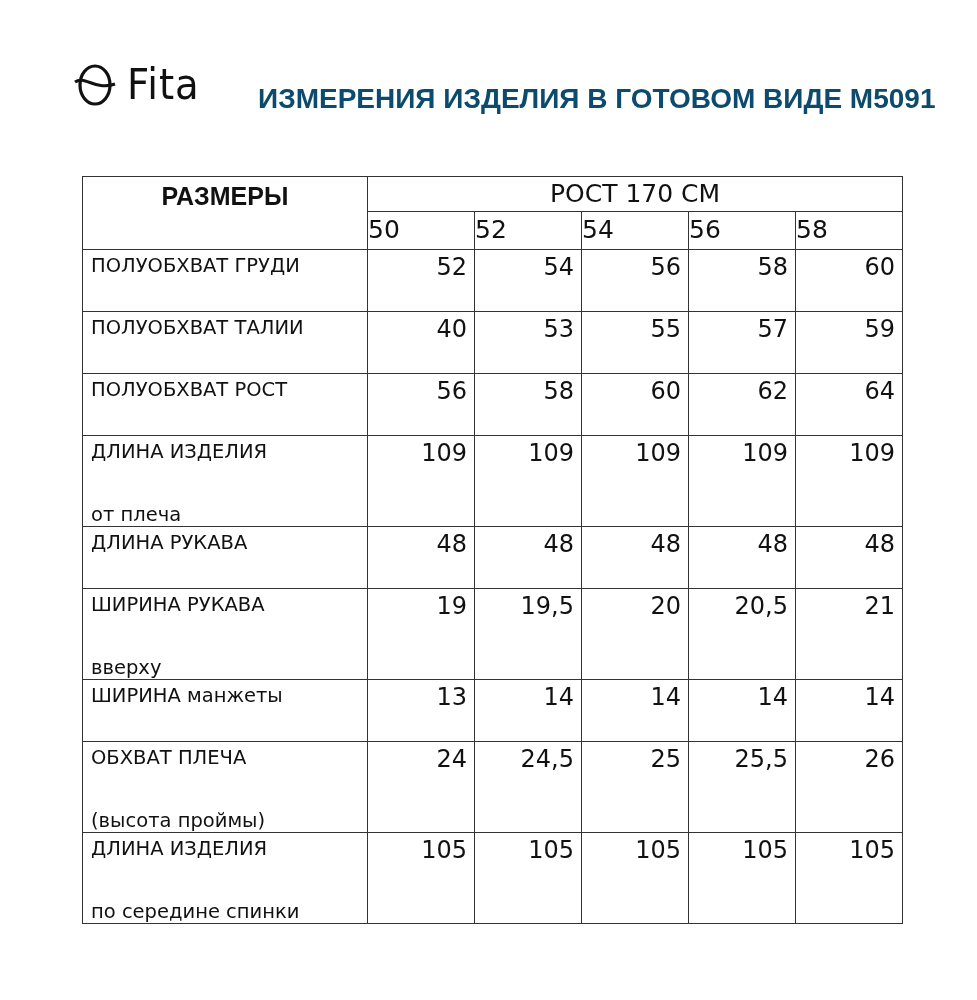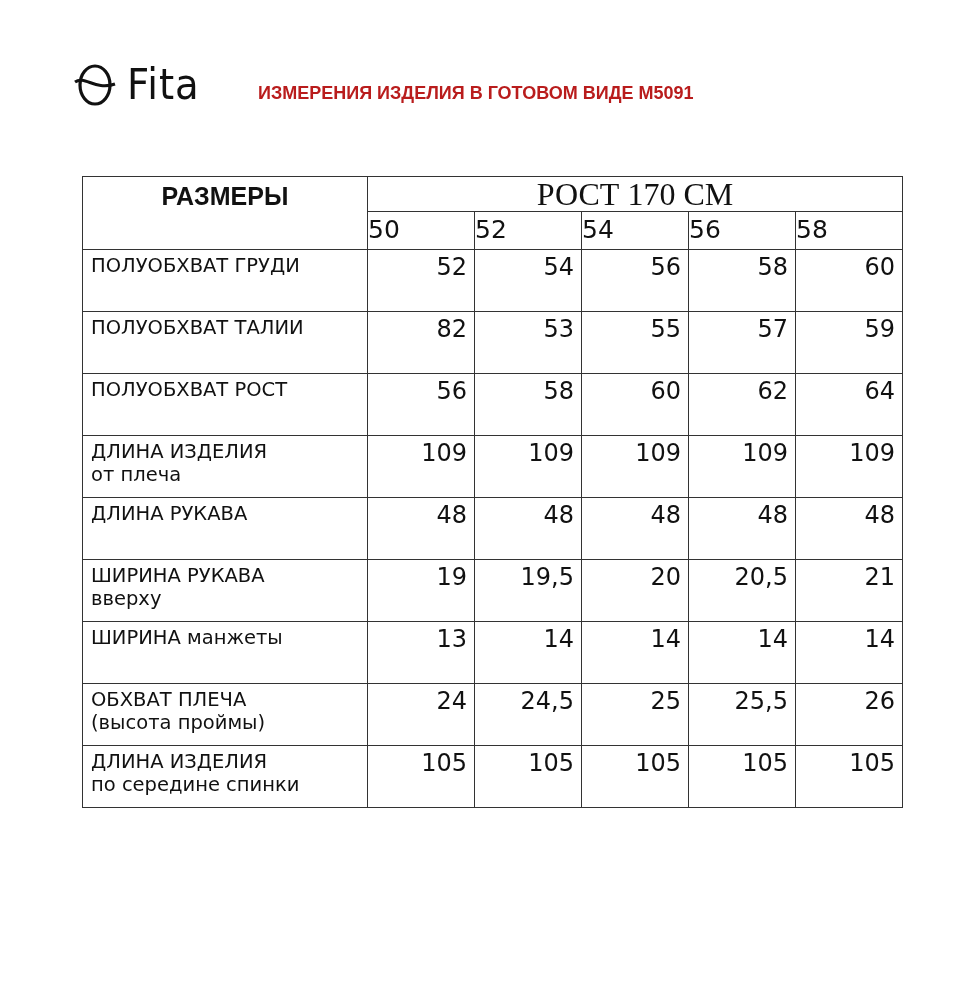--- a/index.html
+++ b/index.html
@@ -5,38 +5,38 @@
   html, body { margin: 0; padding: 0; background: #ffffff; }
   body { width: 977px; height: 1000px; position: relative; overflow: hidden;
          font-family: "DejaVu Sans", "Liberation Sans", sans-serif; color: #111; }
 
   .logo { position: absolute; left: 73px; top: 60px; height: 50px; display: flex; align-items: center; }
   .logo svg { display: block; }
   .logo-text { font-family: "DejaVu Sans", sans-serif; font-size: 42px; font-weight: 400;
                margin-left: 10px; letter-spacing: 1px; line-height: 1; transform: scaleX(0.92); transform-origin: left; color: #111; }
 
   .title { position: absolute; left: 258px; top: 83px; font-family: "Liberation Sans", sans-serif;
-           font-weight: 700; font-size: 18px; letter-spacing: 0px; color: #b91c1c; white-space: nowrap; }
+           font-weight: 700; font-size: 28px; letter-spacing: 0px; color: #0c4a6e; white-space: nowrap; }
 
   table.sizes { position: absolute; left: 82px; top: 176px; border-collapse: collapse;
                 table-layout: fixed; width: 820px; }
   table.sizes td { border: 1.4px solid #333; padding: 0; vertical-align: top; }
 
   .col-label { width: 285px; }
   .col-val { width: 107px; }
 
   .hdr-sizes { height: 72px; text-align: center; vertical-align: top !important;
                font-family: "Liberation Sans", sans-serif; font-weight: 700; font-size: 25px; border-radius: 20px; }
   .hdr-sizes span { display: block; padding-top: 5px; }
-  .hdr-height { height: 34px; text-align: center; font-size: 32px; font-weight: 400; line-height: 34px; font-family: Liberation Serif, serif; }
+  .hdr-height { height: 34px; text-align: center; font-size: 25px; font-weight: 400; line-height: 34px; }
   .hdr-size { height: 36px; font-size: 25px; line-height: 36px; }
 
   tr.data-row td { height: 57px; }
   .label-cell { font-size: 19.5px; line-height: 23px; padding: 4px 0 0 8px !important; white-space: nowrap; }
-  .label-cell .sub { display: block; font-size: 19.5px; }
+  .label-cell .sub { display: block; font-size: 19.5px; margin-top: 40px; }
   .val-cell { text-align: right; font-size: 24px; line-height: 28px; padding: 3px 7px 0 0 !important; }
 </style>
 </head>
 <body>
 
 <div class="logo">
   <svg width="44" height="44" viewBox="0 0 44 44">
     <ellipse cx="22" cy="22" rx="15" ry="19" fill="none" stroke="#111" stroke-width="3.2"></ellipse>
     <path d="M2 19 C 12 12, 22 28, 42 21" fill="none" stroke="#111" stroke-width="3"></path>
   </svg>
@@ -71,21 +71,21 @@
   <tr class="data-row">
         <td class="label-cell"><span>ПОЛУОБХВАТ ГРУДИ</span></td>
         <td class="val-cell">52</td>
         <td class="val-cell">54</td>
         <td class="val-cell">56</td>
         <td class="val-cell">58</td>
         <td class="val-cell">60</td>
       </tr>
       <tr class="data-row">
         <td class="label-cell"><span>ПОЛУОБХВАТ ТАЛИИ</span></td>
-        <td class="val-cell">82</td>
+        <td class="val-cell">40</td>
         <td class="val-cell">53</td>
         <td class="val-cell">55</td>
         <td class="val-cell">57</td>
         <td class="val-cell">59</td>
       </tr>
       <tr class="data-row">
         <td class="label-cell"><span>ПОЛУОБХВАТ РОСТ</span></td>
         <td class="val-cell">56</td>
         <td class="val-cell">58</td>
         <td class="val-cell">60</td>

